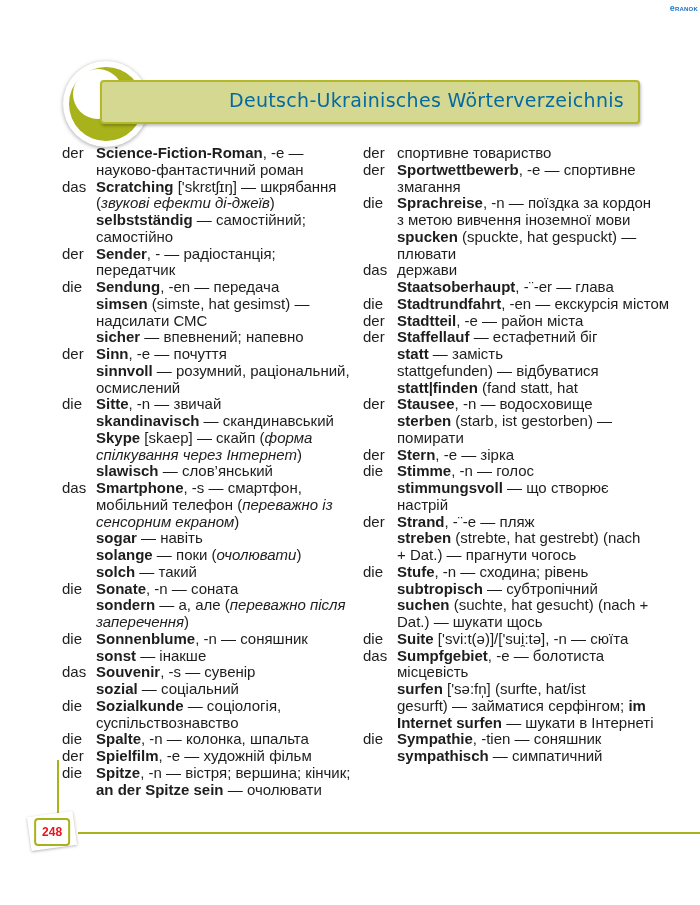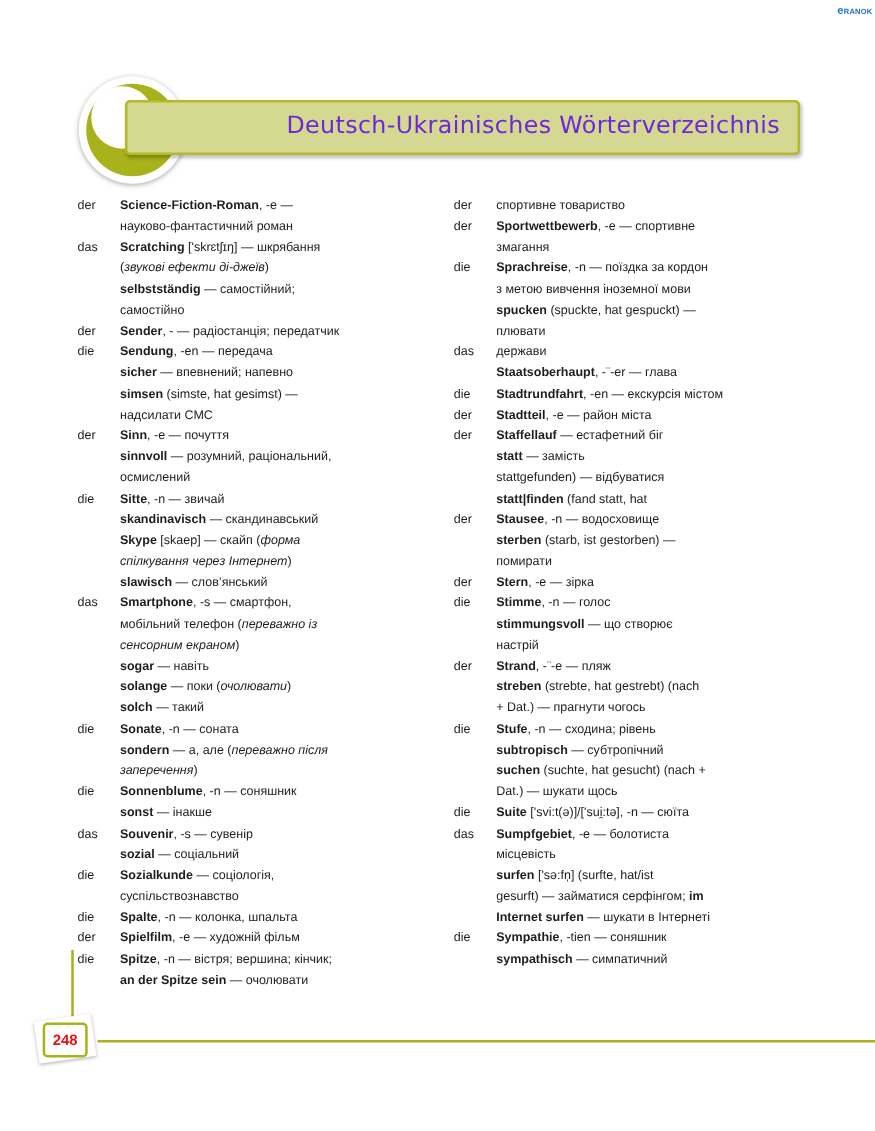--- a/index.html
+++ b/index.html
@@ -17,38 +17,38 @@
   .logo .e { font-size:9px; color:#1a80d8; }
   .banner {
     position:absolute; left:100px; top:80px; width:540px; height:44px;
     background:#d5d890; border:2px solid #b3b928; border-radius:4px;
     box-shadow:1px 2px 3px rgba(0,0,0,0.25);
     box-sizing:border-box;
   }
   .banner-title {
     position:absolute; right:14px; top:7px;
     font-family:"DejaVu Sans", sans-serif; font-size:19px;
-    color:#6d28d9; letter-spacing:0.3px;
+    color:#0369a1; letter-spacing:0.3px;
   }
   .circle-outer {
     position:absolute; left:63px; top:61px; width:86px; height:86px;
     border-radius:50%; background:#ffffff;
     box-shadow:0 1px 4px rgba(0,0,0,0.35);
   }
   .circle-ring {
     position:absolute; left:6px; top:6px; width:74px; height:74px;
     border-radius:50%; background:#a8b21a;
   }
   .circle-hole {
     position:absolute; left:4px; top:2px; width:50px; height:50px;
     border-radius:50%; background:#ffffff;
   }
   .col {
-    position:absolute; top:157px;
-    font-size:10px; line-height:16.75px;
+    position:absolute; top:145px;
+    font-size:15px; line-height:16.75px;
   }
   .col.left { left:62px; width:292px; }
   .col.right { left:363px; width:320px; }
   .entry { position:relative; padding-left:34px; }
   .art { position:absolute; left:0; top:0; }
   .hw { font-weight:bold;margin-top:28px; }
   .it { font-style:italic; }
   .vline {
     position:absolute; left:57px; top:760px; width:2px; height:74px;
     background:#a8b21a;
@@ -107,25 +107,25 @@
     </div>
     <div class="entry">
       <span class="art">der</span>
       <div><span class="hw">Sender</span><span>, - — радіостанція; передатчик</span></div>
     </div>
     <div class="entry">
       <span class="art">die</span>
       <div><span class="hw">Sendung</span><span>, -en — передача</span></div>
     </div>
     <div class="entry">
-      <div><span class="hw">sicher</span><span> — впевнений; напевно</span></div>
-    </div>
-    <div class="entry">
       <div><span class="hw">simsen</span><span> (simste, hat gesimst) —</span></div>
       <div><span>надсилати СМС</span></div>
+    </div>
+    <div class="entry">
+      <div><span class="hw">sicher</span><span> — впевнений; напевно</span></div>
     </div>
     <div class="entry">
       <span class="art">der</span>
       <div><span class="hw">Sinn</span><span>, -e — почуття</span></div>
     </div>
     <div class="entry">
       <div><span class="hw">sinnvoll</span><span> — розумний, раціональний,</span></div>
       <div><span>осмислений</span></div>
     </div>
     <div class="entry">

